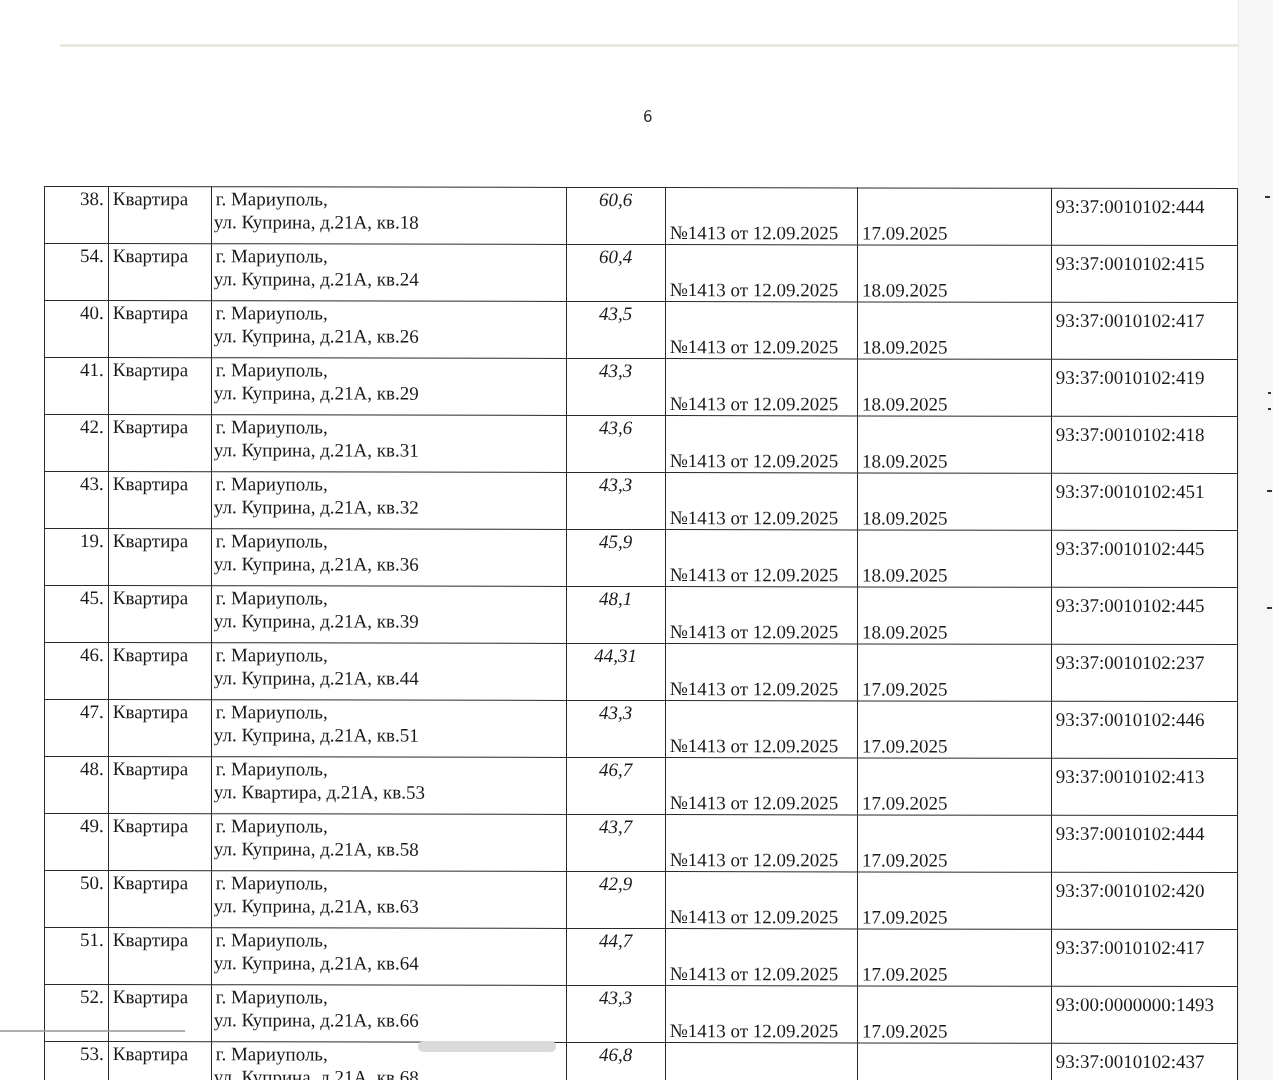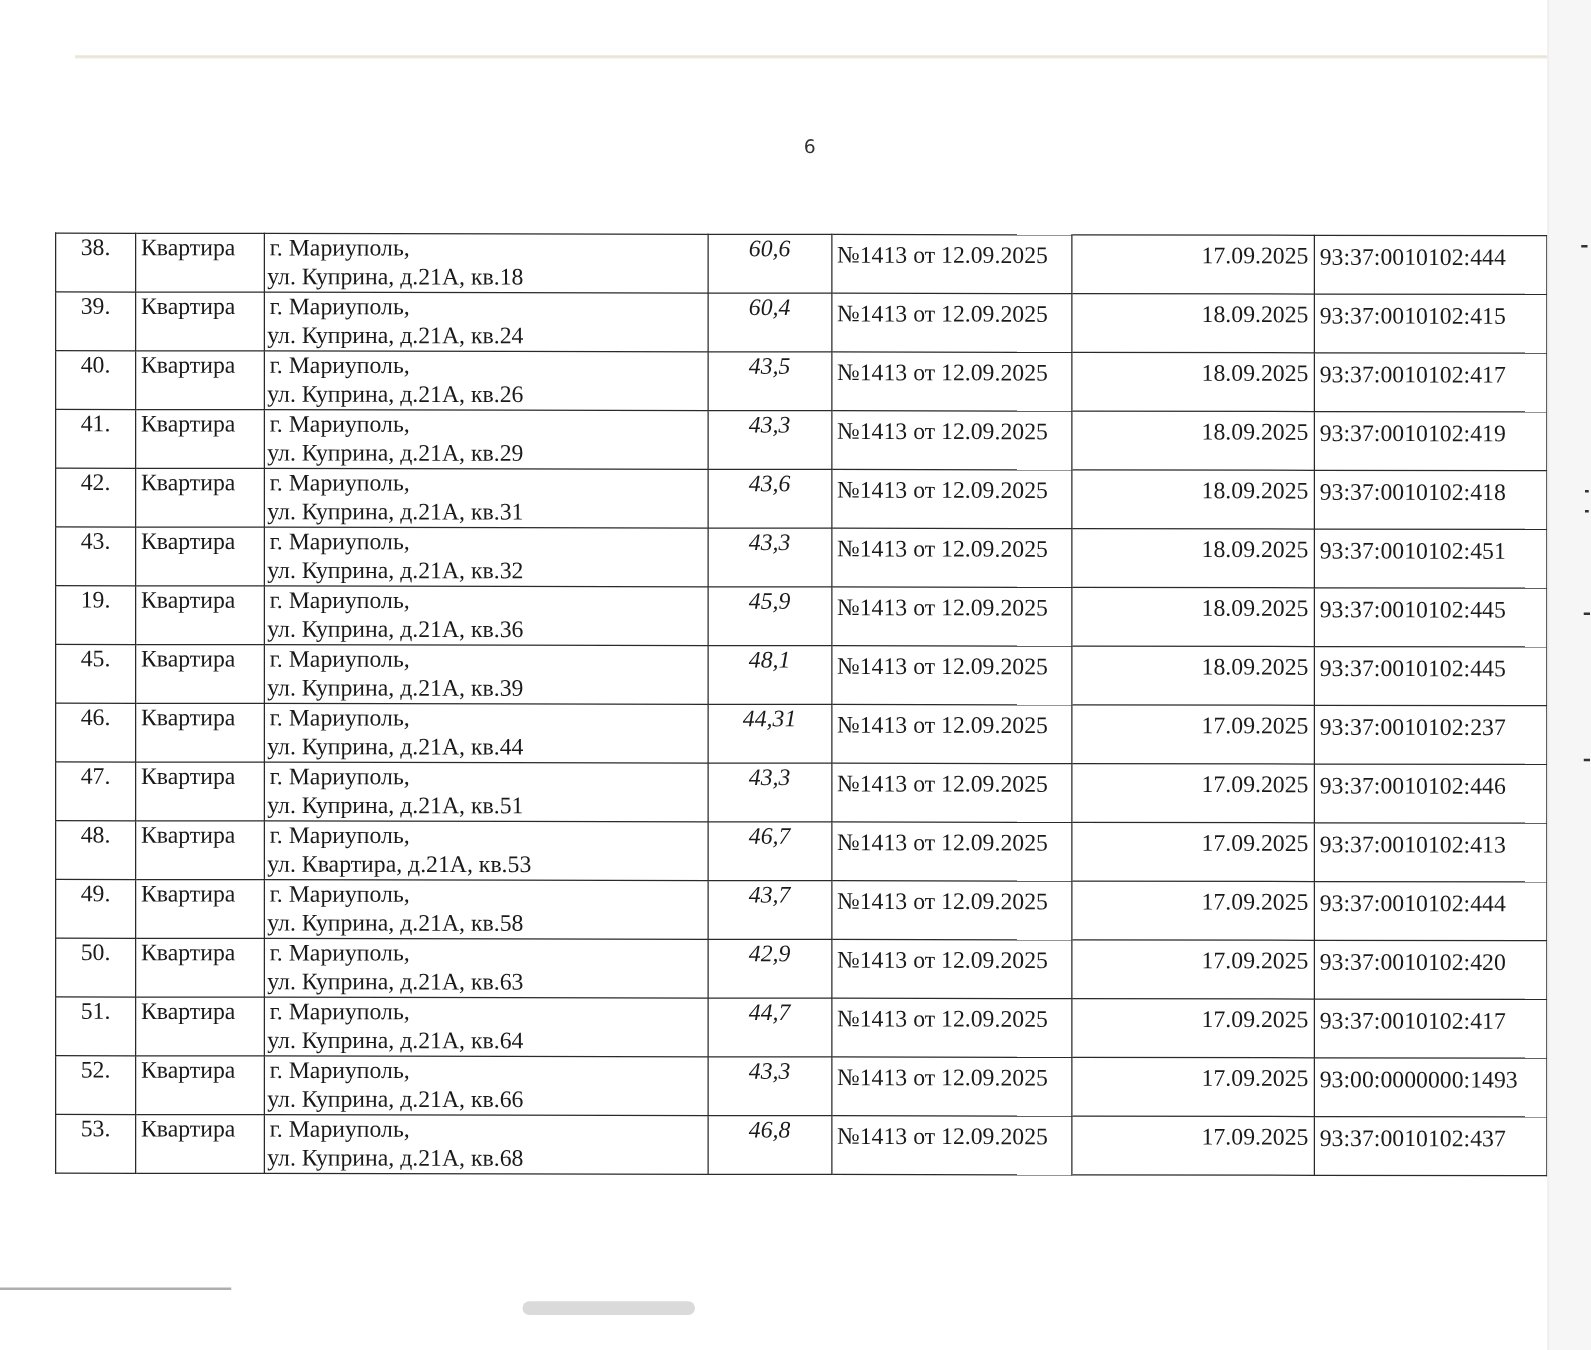--- a/index.html
+++ b/index.html
@@ -39,30 +39,30 @@
   table.registry {
     position: absolute; left: 44px; top: 186px;
     border-collapse: collapse; table-layout: fixed;
     transform: skewY(0.1deg); transform-origin: left top;
   }
   table.registry td {
     border: 1.5px solid #2a2a2a; vertical-align: top;
     font-size: 19px; line-height: 23px; padding: 0 4px;
     height: 44px; white-space: nowrap; overflow: hidden;
   }
-  td.c-num { width: 58px; text-align: center; padding-right: 10px; }
+  td.c-num { width: 58px; text-align: right; padding-right: 10px; }
   td.c-type { width: 96px; margin-top: 20px; }
   td.c-addr { width: 360px; }
   td.c-area { width: 95px; text-align: center; padding-right: 20px; font-style: italic; }
   td.c-dec { width: 185px; }
-  td.c-date { width: 195px; text-align: right; font-family: Liberation Serif, serif; }
+  td.c-date { width: 195px; text-align: left; font-family: Liberation Serif, serif; }
   td.c-cad { width: 180px; padding-right: 0; border-right: none; margin-top: 48px; }
   .addr-line { display: block; }
   .addr-line.second { margin-left: -2px; }
-  .dec-text, .date-text { display: block; padding-top: 5px; }
+  .dec-text, .date-text { display: block; padding-top: 5px; margin-top: 28px; }
   .cad-text { display: block; padding-top: 6px; margin-right: -8px; }
   .num-text, .type-text, .area-text { display: block; padding-top: 0px; }
 </style>
 </head>
 <body>
 
 <div class="page">
   <div class="top-rule"></div>
   <div class="page-number">6</div>
 
@@ -87,21 +87,21 @@
           </td>
           <td class="c-date">
             <span class="date-text">17.09.2025</span>
           </td>
           <td class="c-cad">
             <span class="cad-text">93:37:0010102:444</span>
           </td>
         </tr>
         <tr>
           <td class="c-num">
-            <span class="num-text">39.</span>
+            <span class="num-text">54.</span>
           </td>
           <td class="c-type">
             <span class="type-text">Квартира</span>
           </td>
           <td class="c-addr">
             <span class="addr-line">г. Мариуполь,</span>
             <span class="addr-line second">ул. Куприна, д.21А, кв.24</span>
           </td>
           <td class="c-area">
             <span class="area-text">60,4</span>

